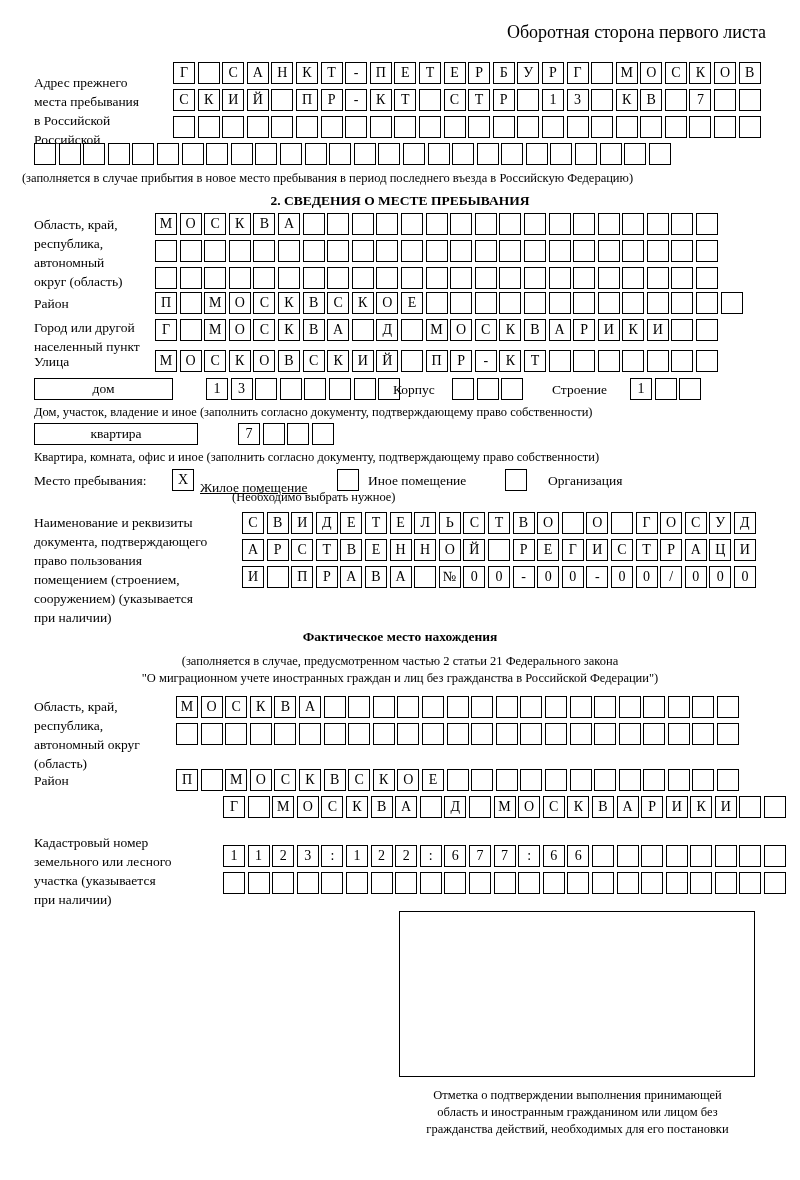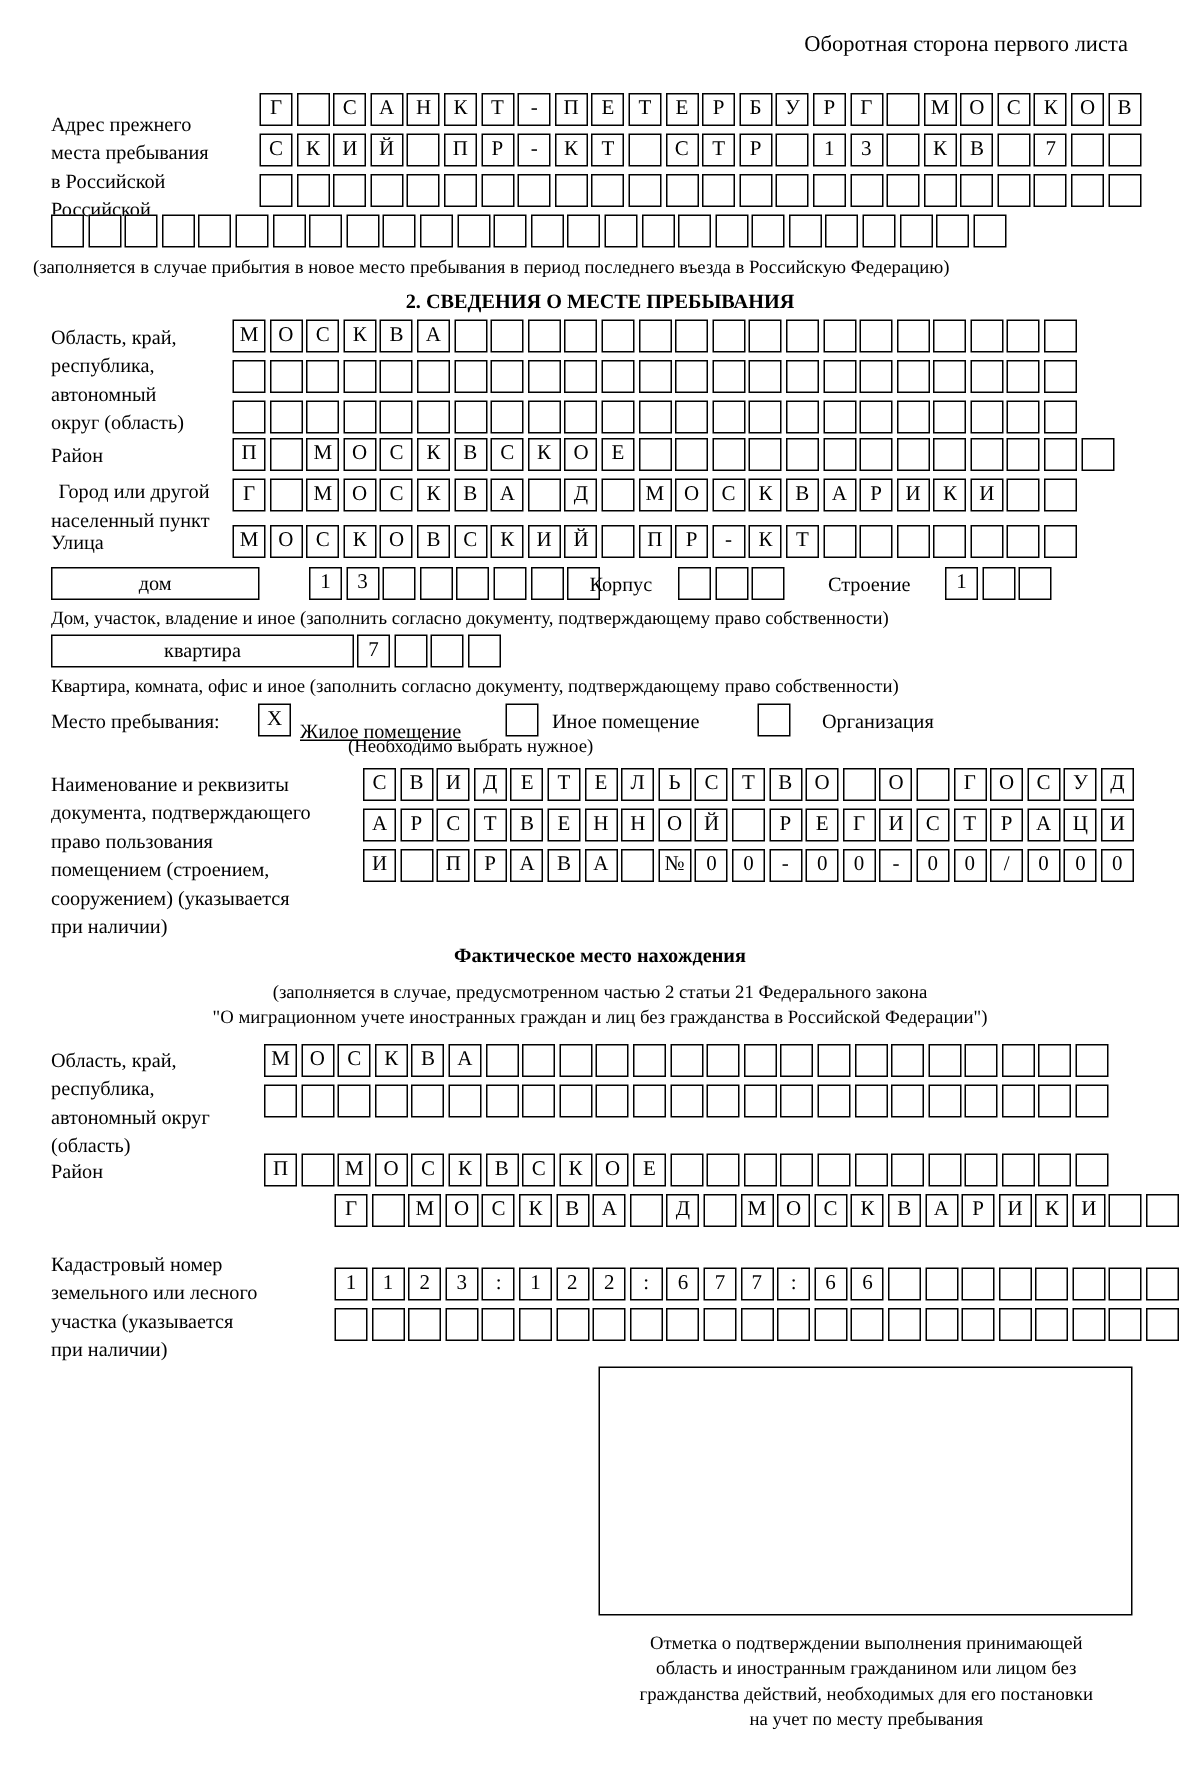--- a/index.html
+++ b/index.html
@@ -15,23 +15,23 @@
     position: relative;
     overflow: hidden;
   }
   .page {
     position: relative;
     width: 800px;
     height: 1180px;
   }
   .hdr-right {
     position: absolute;
-    right: 48px;
+    right: 34px;
     top: 22px;
-    font-size: 15px;
+    font-size: 18px;
   }
   .row {
     position: absolute;
     display: flex;
     align-items: flex-start;
     margin-top: 10px;
   }
   .lbl {
     font-size: 13.5px;
     line-height: 19px;
@@ -312,21 +312,21 @@
       <div class="bx"></div>
       <div class="bx"></div>
       <div class="bx"></div>
       <div class="bx"></div>
       <div class="bx"></div>
       <div class="bx"></div>
       <div class="bx"></div>
       <div class="bx"></div>
     </div>
 
-  <div class="lbl lbl-lines" style="position:absolute; left:34px; top:318px;text-align:right;">
+  <div class="lbl lbl-lines" style="position:absolute; left:34px; top:318px;">
     <div>Город или другой</div>
     <div>населенный пункт</div>
   </div>
   <div class="boxes" id="s2-city" style="position:absolute; left:155px; top:319px;">
       <div class="bx">Г</div>
       <div class="bx"></div>
       <div class="bx">М</div>
       <div class="bx">О</div>
       <div class="bx">С</div>
       <div class="bx">К</div>
@@ -395,21 +395,21 @@
     </div>
   <div class="lbl" style="position:absolute; left:552px; top:380px;">Строение</div>
   <div class="boxes" id="s2-str" style="position:absolute; left:630px; top:378px;">
       <div class="bx">1</div>
       <div class="bx"></div>
       <div class="bx"></div>
     </div>
 
   <div class="note" style="position:absolute; left:34px; top:404px;">Дом, участок, владение и иное (заполнить согласно документу, подтверждающему право собственности)</div>
 
-  <div class="wide-label-box" style="position:absolute; left:34px; top:423px; width:202px;">квартира</div>
+  <div class="wide-label-box" style="position:absolute; left:34px; top:423px; width:164px;">квартира</div>
   <div class="boxes" id="s2-flat" style="position:absolute; left:238px; top:423px;">
       <div class="bx">7</div>
       <div class="bx"></div>
       <div class="bx"></div>
       <div class="bx"></div>
     </div>
   <div class="note" style="position:absolute; left:34px; top:449px;">Квартира, комната, офис и иное (заполнить согласно документу, подтверждающему право собственности)</div>
 
   <div class="lbl" style="position:absolute; left:34px; top:471px;">Место пребывания:</div>
   <div class="bx" style="position:absolute; left:172px; top:469px;">Х</div>
@@ -668,16 +668,15 @@
       <div class="bx"></div>
       <div class="bx"></div>
     </div>
 
   <div class="bigbox" style="left:399px; top:911px; width:356px; height:166px;"></div>
 
   <div class="caption" style="left:395px; top:1087px; width:365px;">
     <div>Отметка о подтверждении выполнения принимающей</div>
     <div>область и иностранным гражданином или лицом без</div>
     <div>гражданства действий, необходимых для его постановки</div>
-    <div>на учет по месту пребывания</div>
   </div>
 
 </div>
 
 </body></html>

